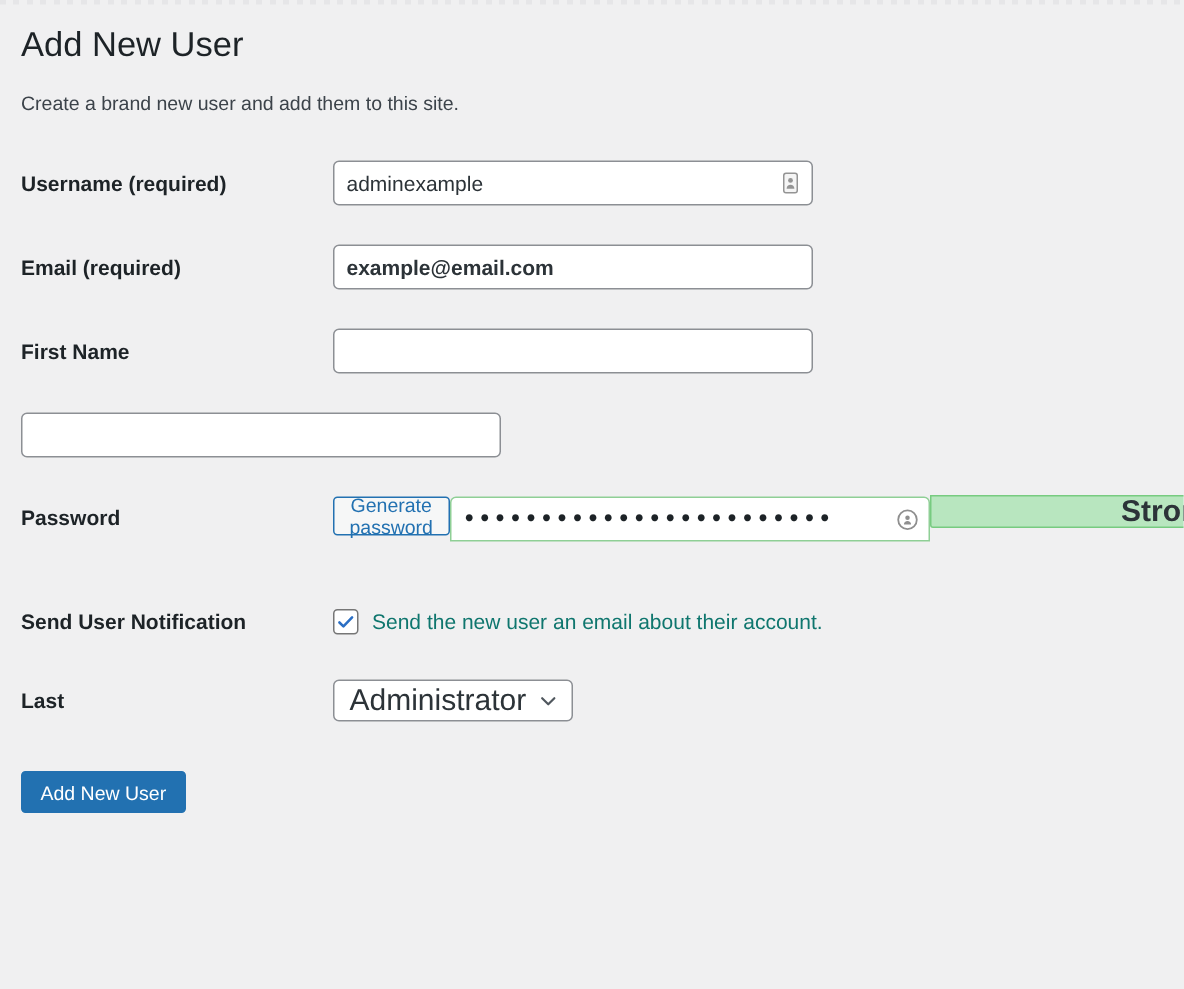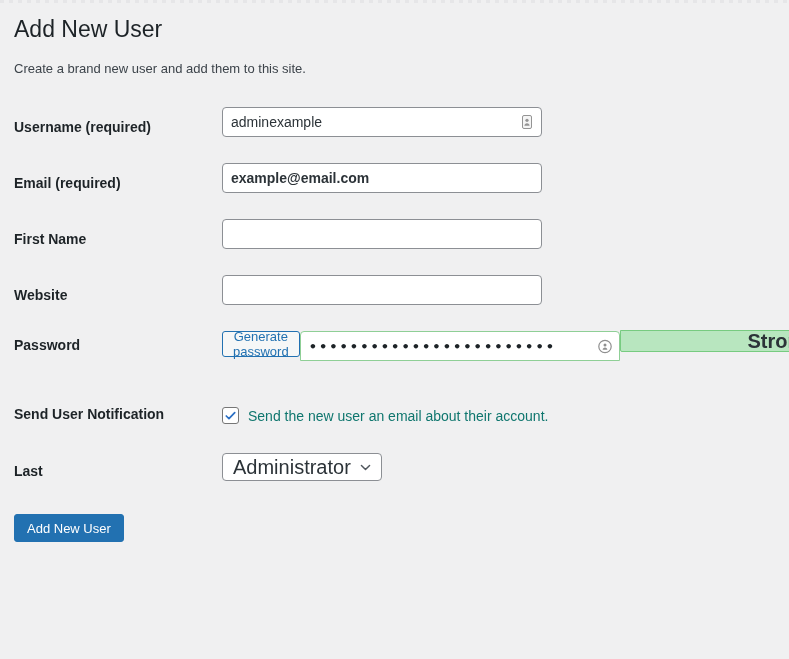--- a/index.html
+++ b/index.html
@@ -16,21 +16,21 @@
     background-image: repeating-linear-gradient(90deg, #e6e6e8 0 4px, #f0f0f1 4px 9px);
   }
   .page { padding: 11px 20px 0 14px; }
   .page-title {
     font-size: 23px; font-weight: 400; line-height: 31px;
     color: #1d2327; margin: 0 0 15px 0;
   }
   .page-subtitle {
     font-size: 13px; color: #3c434a; line-height: 18px; margin: 0 0 29px 0;
   }
-  .row { display: flex; align-items: flex-end; margin-bottom: 26px; }
+  .row { display: flex; align-items: center; margin-bottom: 26px; }
   .row.top-align { align-items: flex-start; }
   .label-col {
     width: 208px; flex: 0 0 208px;
     font-size: 14px; font-weight: 600; color: #1d2327; line-height: 20px;
   }
   .input-wrap { position: relative; width: 320px; }
   .text-input {
     width: 320px; height: 30px;
     border: 1px solid #8c8f94; border-radius: 4px;
     background: #fff; padding: 0 30px 0 8px;
@@ -128,21 +128,20 @@
 
   <div class="row">
     <div class="label-col">First Name</div>
     <div class="input-wrap">
       <input class="text-input no-icon" type="text" value="" style="">
     </div>
   </div>
 
 
   <div class="row">
-    <div class="label-col">Website</div>
     <div class="input-wrap">
       <input class="text-input no-icon" type="text" value="" style="">
     </div>
   </div>
 
   <div class="row top-align" style="margin-bottom:0;">
     <div class="label-col" style="padding-top:4px;">Password</div>
     <div class="pw-stack">
       <button class="btn-secondary generate-btn">Generate password</button>
       <div class="pw-line">

